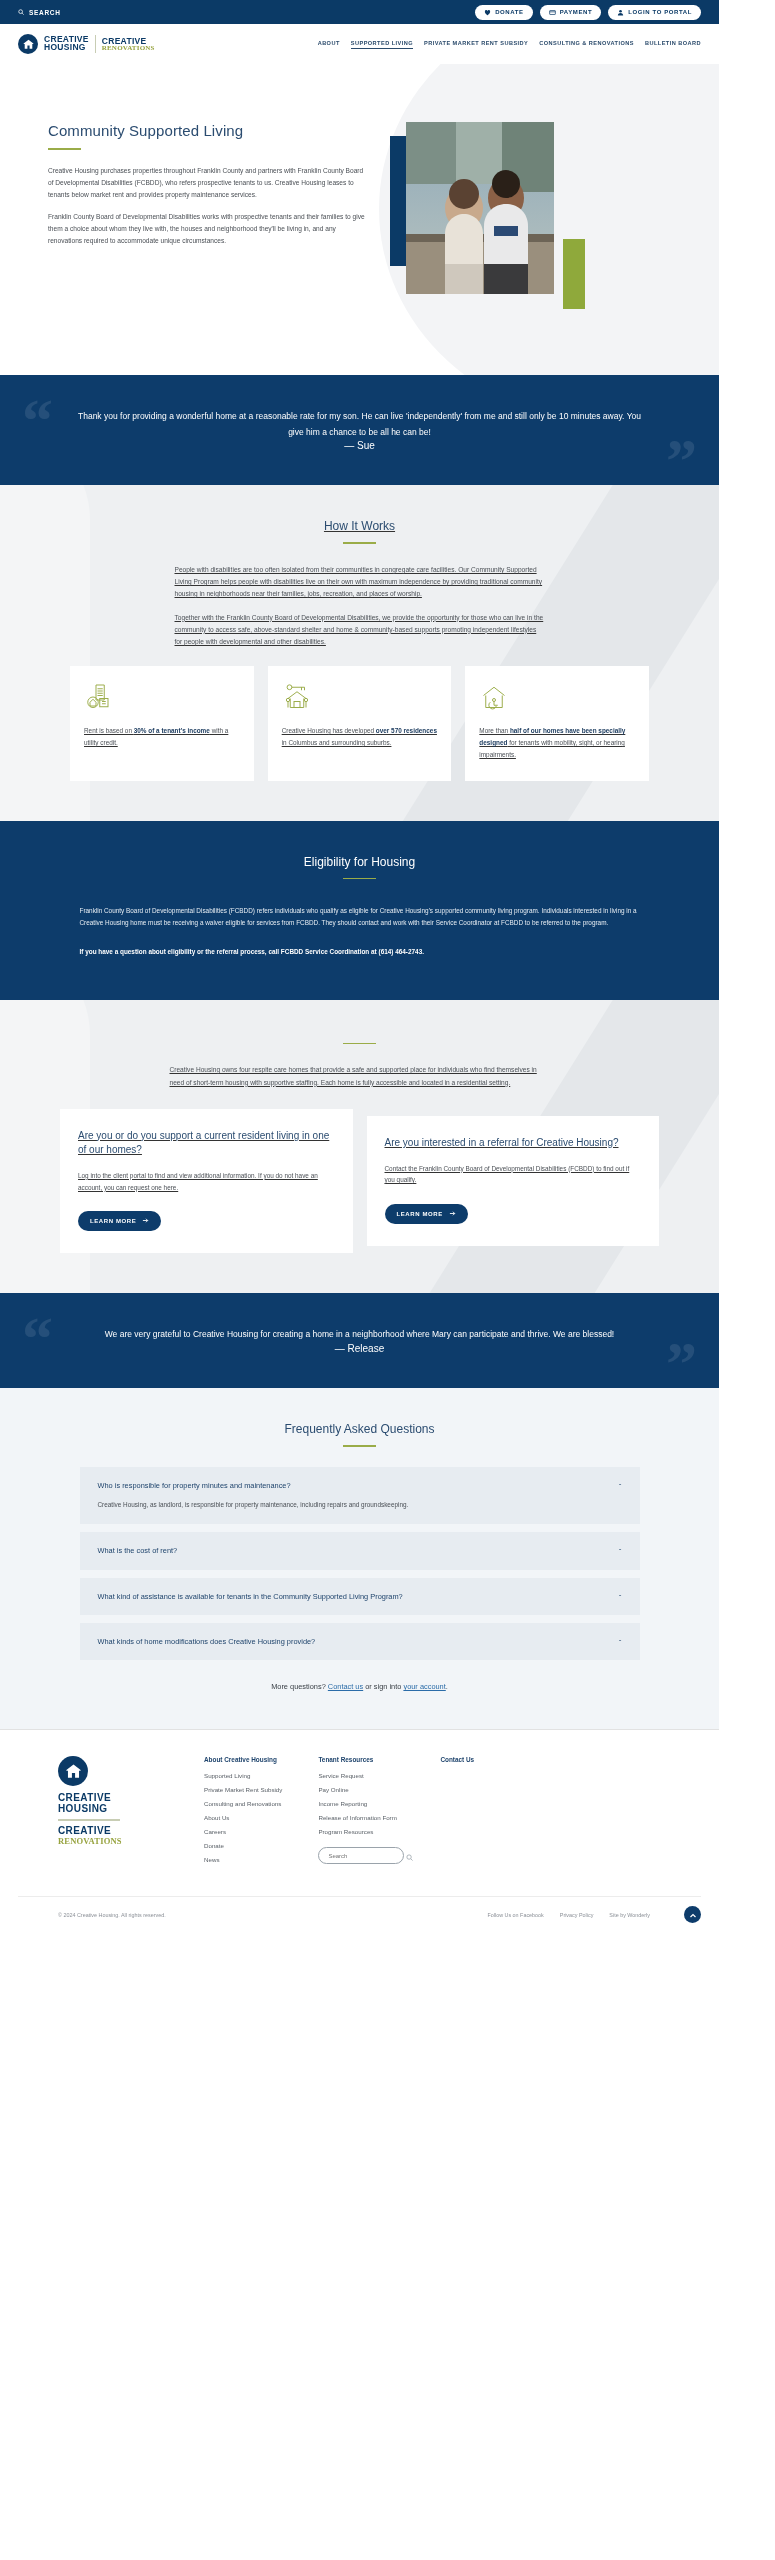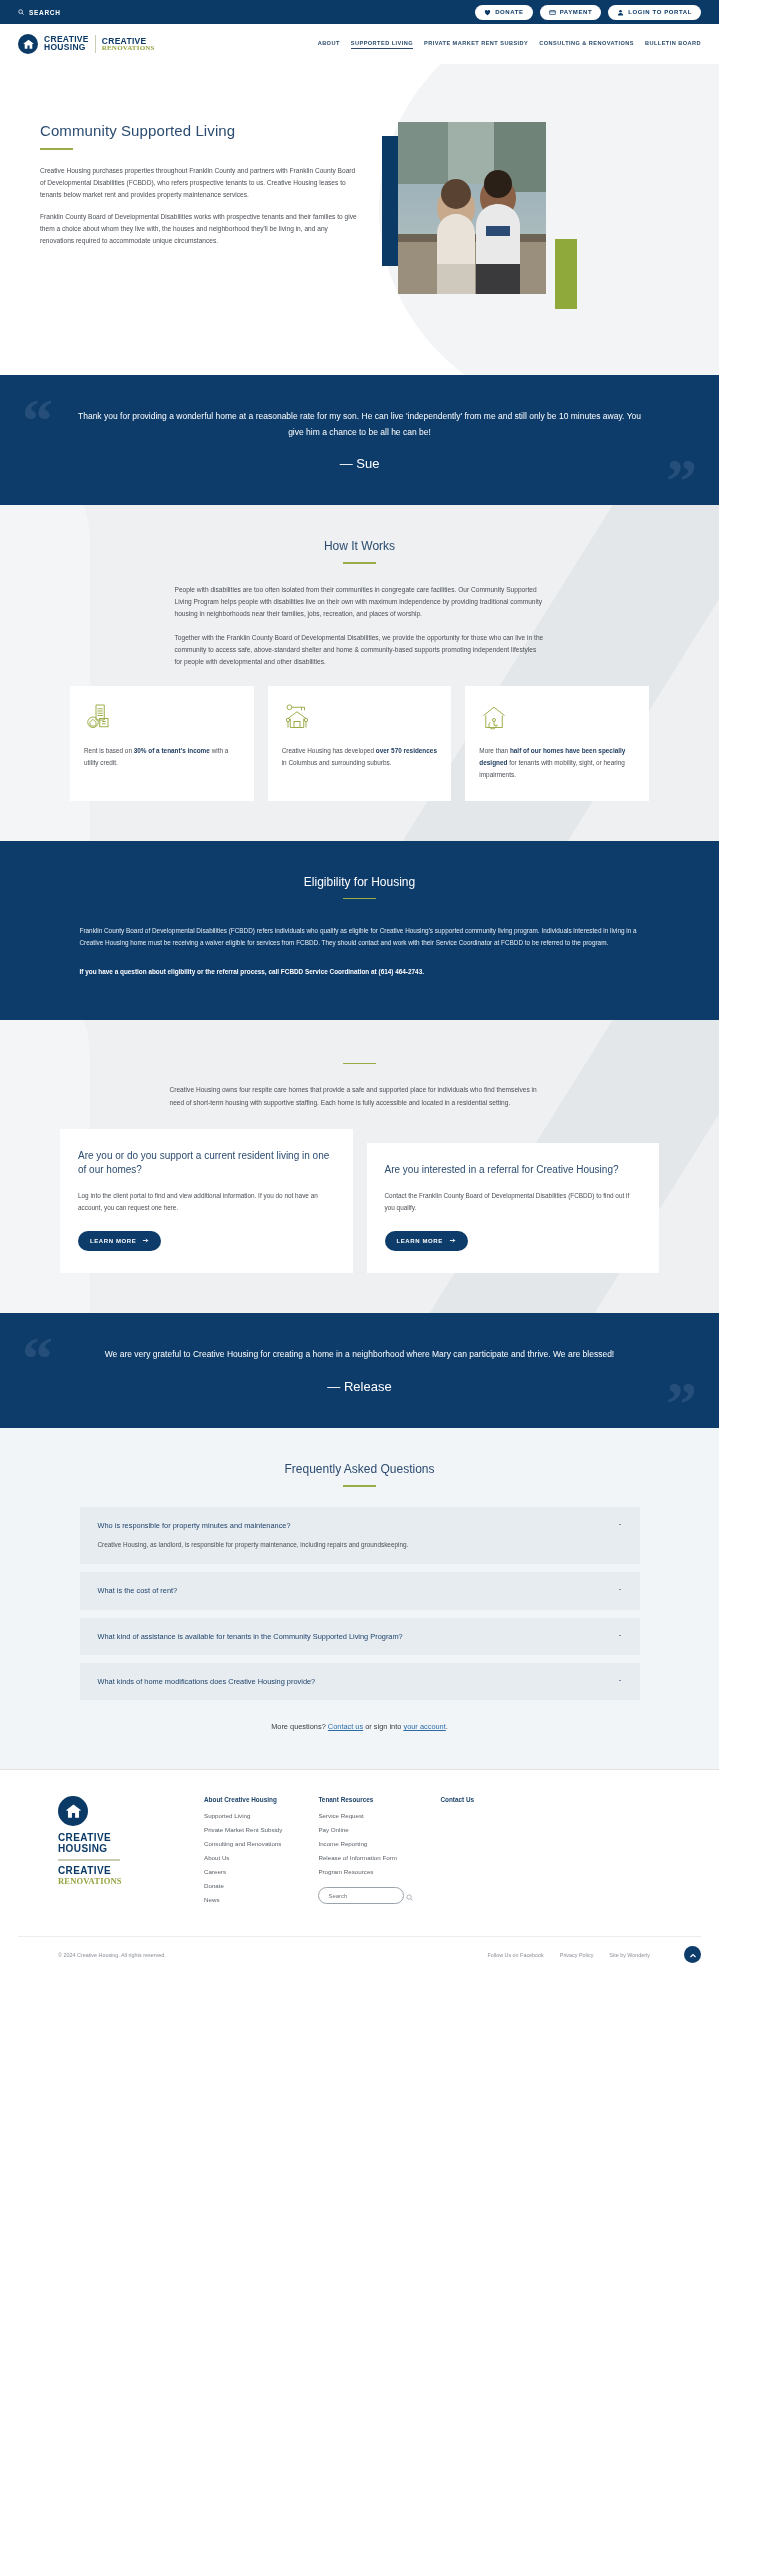--- a/index.html
+++ b/index.html
@@ -60,21 +60,21 @@
 
   .mainnav { margin-left: auto; display: flex; align-items: center; gap: 11px; }
   .mainnav a {
     font-size: 5.6px; color: #2a4a6b; letter-spacing: .45px; font-weight: 600;
     text-decoration: none; white-space: nowrap; padding-bottom: 2px; cursor: pointer;
   }
   .mainnav a.active { border-bottom: 1.2px solid #2a4a6b; }
 
   
   .hero {
-    position: relative; padding: 44px 18px 58px 12px;
+    position: relative; padding: 44px 18px 58px 20px;
     display: flex; gap: 20px; background: #fff; overflow: hidden;
   }
   .hero-swoosh {
     position: absolute; right: -130px; top: -70px;
     width: 470px; height: 430px; border-radius: 50%;
     background: #f3f4f6; z-index: 0;
   }
   .hero-left { width: 350px; position: relative; z-index: 2; padding-left: 28px; padding-top: 14px;}
   .hero h1 {
     font-size: 15px; font-weight: 400; color: #2b4c70;
@@ -102,35 +102,35 @@
     background: #0d3c6b; color: #fff; position: relative;
     padding: 34px 70px; text-align: center; overflow: hidden;
   }
   .qmark {
     position: absolute; font-size: 62px; color: rgba(255,255,255,.10);
     font-family: "Liberation Serif", serif; font-weight: 700; line-height: 1;
   }
   .qmark.left { left: 22px; top: 14px; }
   .qmark.right { right: 22px; bottom: -6px; }
   .quote-text { font-size: 8.5px; line-height: 1.85; position: relative; z-index: 2; }
-  .quote-author { font-size: 13px; margin-top: 16px; position: relative; z-index: 2; }
+  .quote-author { font-size: 10px; position: relative; z-index: 2; }
 
   
   .section-grey {
     background: #eef0f2; padding: 34px 18px 40px 18px; position: relative; overflow: hidden;
   }
   .diag-stripe {
     position: absolute; background: #e4e7ea; width: 140px; height: 700px;
     transform: rotate(32deg); right: 60px; top: -180px; z-index: 0;
   }
   .diag-stripe2 {
     position: absolute; background: #f4f5f6; width: 190px; height: 560px;
     border-radius: 100px; left: -100px; top: -60px; z-index: 0;
   }
-  .sec-inner { position: relative; z-index: 2; }
+  .sec-inner { position: relative; z-index: 2; text-decoration: underline; }
   h2.sec-title {
     font-size: 12px; font-weight: 400; color: #2b4c70; text-align: center;
   }
   .rule-green-c { width: 33px; height: 1.6px; background: #9aac48; margin: 9px auto 20px auto; }
   .sec-body {
     width: 370px; margin: 0 auto;
   }
   .sec-body p { font-size: 6.6px; line-height: 1.85; color: #4a4f55; margin-bottom: 11px; }
 
   .cards { display: flex; gap: 14px; margin-top: 18px; padding: 0 52px; }
@@ -146,21 +146,21 @@
     background: #0d3c6b; color: #fff; padding: 34px 18px 42px 18px;
   }
   .band-blue h2 { font-size: 12px; font-weight: 400; color: #fff; text-align:center; }
   .elig-body { width: 560px; margin: 26px auto 0 auto; }
   .elig-body p { font-size: 6.4px; line-height: 1.9; color: #e7edf3; }
   .elig-body p.bold { font-weight: 700; color: #fff; margin-top: 16px; }
 
   
   .respite-body { width: 380px; margin: 0 auto; }
   .respite-body p { font-size: 6.6px; line-height: 1.85; color: #4a4f55; }
-  .resp-cards { display: flex; gap: 14px; margin-top: 20px; padding: 0 42px; align-items: flex-end;}
+  .resp-cards { display: flex; gap: 14px; margin-top: 20px; padding: 0 42px; align-items: center;}
   .resp-card { background: #fff; flex: 1; padding: 20px 18px 22px 18px; }
   .resp-card h3 {
     font-size: 10px; font-weight: 400; color: #2b4c70; line-height: 1.45; margin-bottom: 12px;
   }
   .resp-card p { font-size: 6.4px; line-height: 1.85; color: #4a4f55; margin-bottom: 16px; }
   .btn-blue {
     display: inline-flex; align-items: center; gap: 6px;
     background: #0d3c6b; color: #fff; border: none; border-radius: 20px;
     padding: 6px 12px; font-size: 6px; font-weight: 700; letter-spacing: .6px;
     cursor: pointer; font-family: "Liberation Sans", sans-serif;

